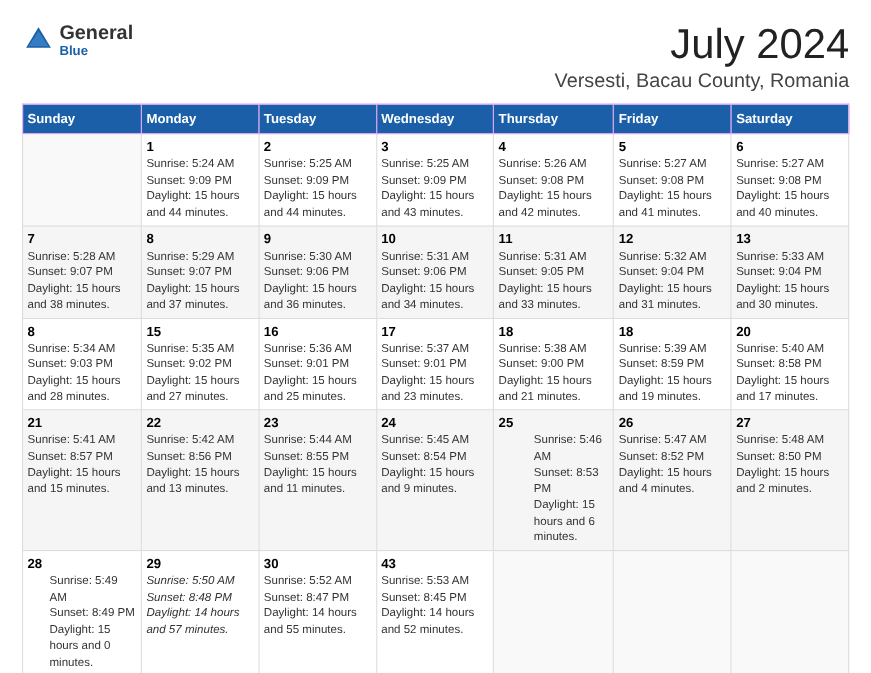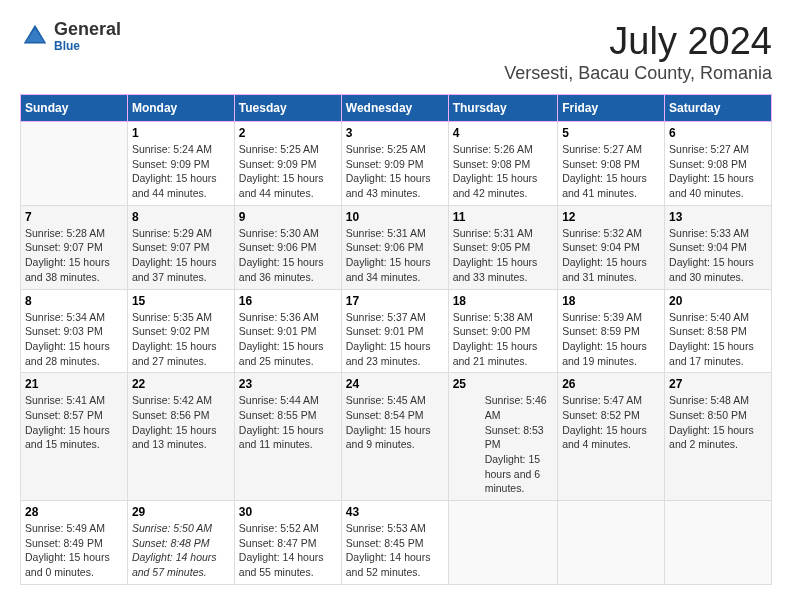--- a/index.html
+++ b/index.html
@@ -299,21 +299,21 @@
           <td>
             <div class="day-number">27</div>
             <div class="day-info" style="white-space: pre-line;">Sunrise: 5:48 AM
 Sunset: 8:50 PM
 Daylight: 15 hours and 2 minutes.</div>
           </td>
         </tr>
         <tr>
           <td>
             <div class="day-number">28</div>
-            <div class="day-info" style="white-space: pre-line;">Sunrise: 5:49 AM
+            <div class="day-info" style="white-space: pre-line; margin-left: 20px;">Sunrise: 5:49 AM
 Sunset: 8:49 PM
 Daylight: 15 hours and 0 minutes.</div>
           </td>
           <td>
             <div class="day-number">29</div>
             <div class="day-info" style="white-space: pre-line; font-style: italic;">Sunrise: 5:50 AM
 Sunset: 8:48 PM
 Daylight: 14 hours and 57 minutes.</div>
           </td>
           <td>

